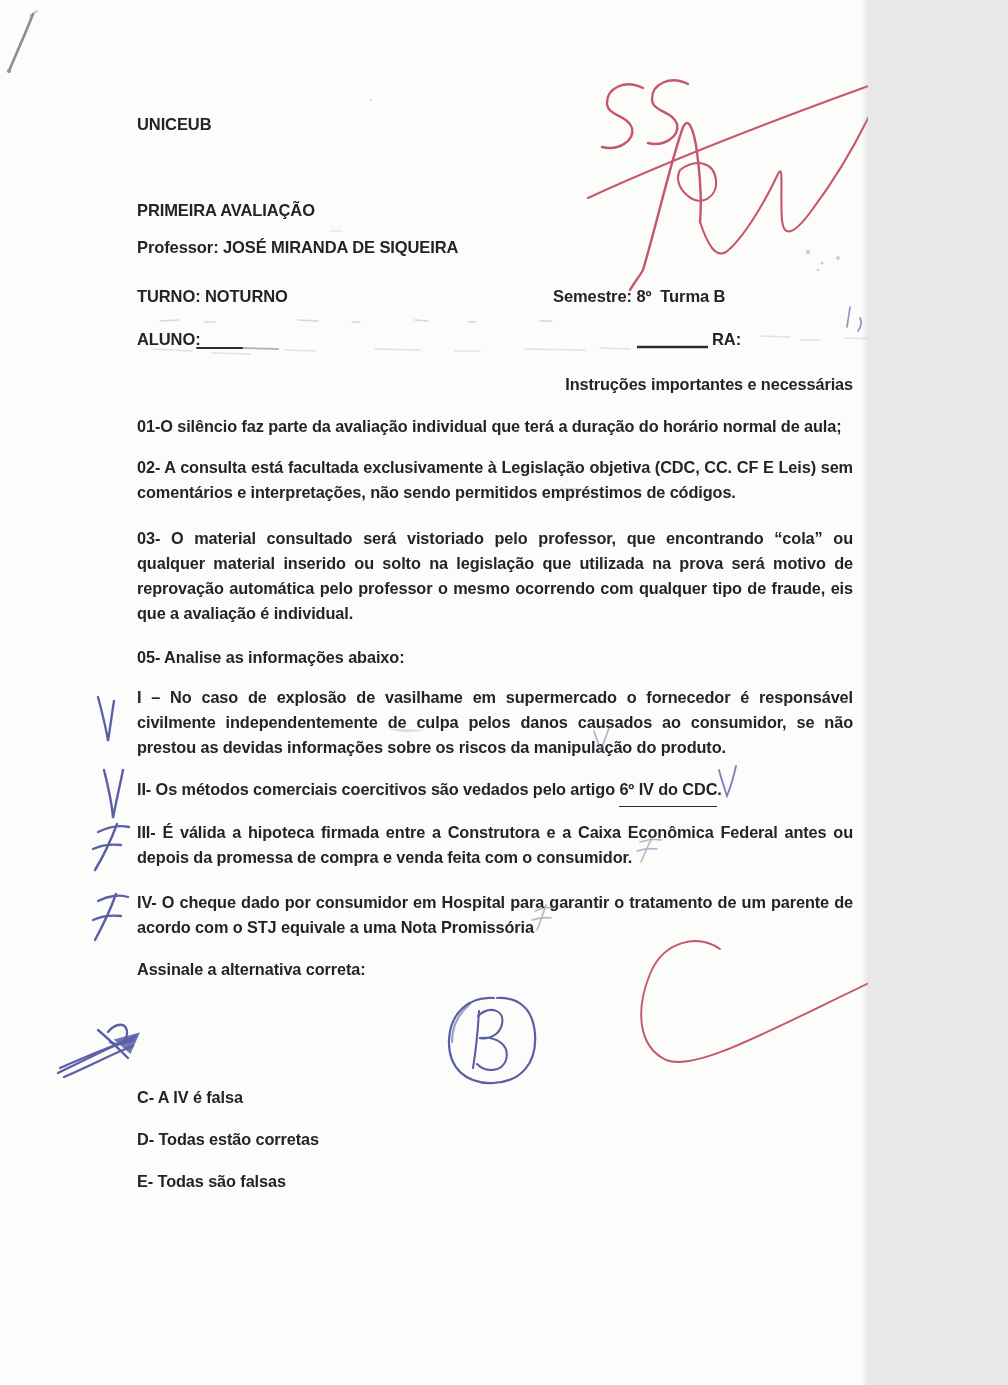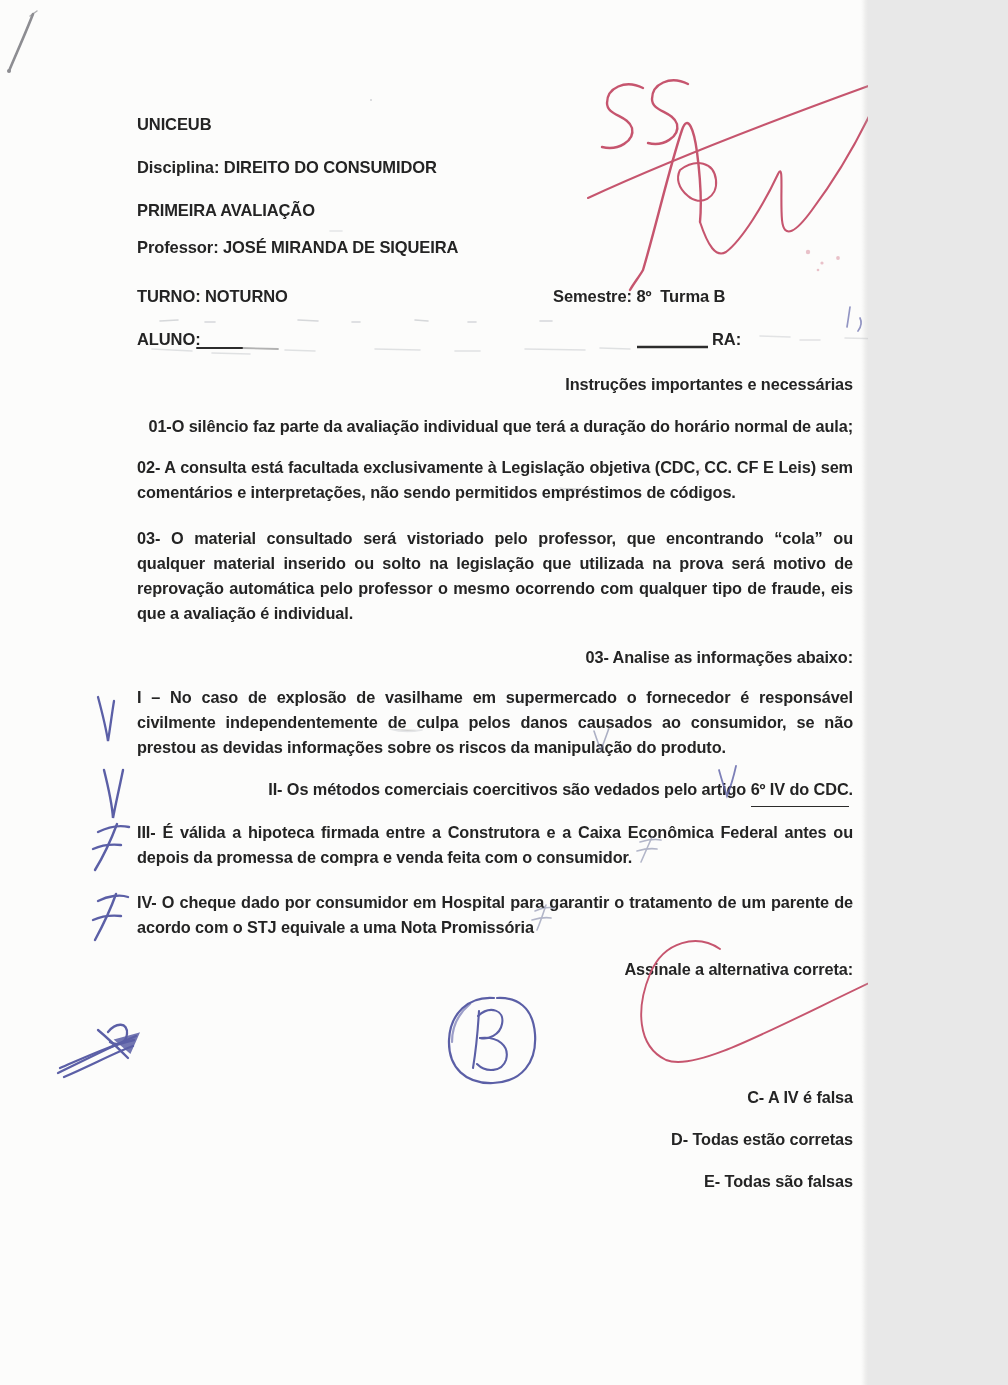--- a/index.html
+++ b/index.html
@@ -10,54 +10,52 @@
   }
   .txt {
     position:absolute; left:137px;
     font-weight:700; font-size:16.5px; letter-spacing:-0.1px;
     white-space:pre; line-height:20px;
   }
   .para {
     position:absolute; left:137px; width:716px;
     font-weight:600; font-size:16.3px; letter-spacing:-0.1px;
     line-height:25px;
-    text-align:right;
   }
   .justify { text-align:justify; text-align-last:left; }
   .center { text-align:right; }
   .ul { border-bottom:1.6px solid #2b2b2b; padding-bottom:8px; }
   .overlay {
     position:absolute; left:0; top:0; width:1008px; height:1385px;
     pointer-events:none;
   }
   .edge-shade {
     position:absolute; right:0; top:0; width:7px; height:1385px;
     background:linear-gradient(to right, rgba(255,255,255,0), rgba(180,180,180,0.28));
   }
 </style>
 </head>
 <body>
 
 <div class="page">
 
   <div class="txt" style="top:114px">UNICEUB</div>
-  <div class="txt" style="top:157px">Disciplina: DIREITO DO CONSUMIDOR</div>
   <div class="txt" style="top:200px">PRIMEIRA AVALIAÇÃO</div>
   <div class="txt" style="top:237px">Professor: JOSÉ MIRANDA DE SIQUEIRA</div>
   <div class="txt" style="top:286px">TURNO: NOTURNO</div>
   <div class="txt" style="top:286px; left:553px">Semestre: 8º  Turma B</div>
   <div class="txt" style="top:329px">ALUNO:</div>
   <div class="txt" style="top:329px; left:712px">RA:</div>
 
   <div class="para center" style="top:372px">Instruções importantes e necessárias</div>
   <div class="para" style="top:414px">01-O silêncio faz parte da avaliação individual que terá a duração do horário normal de aula;</div>
   <div class="para justify" style="top:455px">02- A consulta está facultada exclusivamente à Legislação objetiva (CDC, CC. CF E Leis) sem comentários e interpretações, não sendo permitidos empréstimos de códigos.</div>
   <div class="para justify" style="top:526px">03- O material consultado será vistoriado pelo professor, que encontrando “cola” ou qualquer material inserido ou solto na legislação que utilizada na prova será motivo de reprovação automática pelo professor o mesmo ocorrendo com qualquer tipo de fraude, eis que a avaliação é individual.</div>
 
-  <div class="para" style="top:645px">03- Analise as informações abaixo:</div>
+  <div class="para" style="top:645px">05- Analise as informações abaixo:</div>
   <div class="para justify" style="top:685px">I – No caso de explosão de vasilhame em supermercado o fornecedor é responsável civilmente independentemente de culpa pelos danos causados ao consumidor, se não prestou as devidas informações sobre os riscos da manipulação do produto.</div>
   <div class="para" style="top:777px"><span>II- Os métodos comerciais coercitivos são vedados pelo artigo </span><span class="ul">6º IV do CDC</span><span>.</span></div>
   <div class="para justify" style="top:820px">III- É válida a hipoteca firmada entre a Construtora e a  Caixa Econômica Federal antes ou depois da promessa de compra e venda feita com o consumidor.</div>
   <div class="para justify" style="top:890px">IV- O cheque dado por consumidor em Hospital para garantir o tratamento de um parente de acordo com o STJ equivale a uma Nota Promissória</div>
 
   <div class="para" style="top:957px">Assinale a alternativa correta:</div>
   <div class="para" style="top:1085px">C- A IV é falsa</div>
   <div class="para" style="top:1127px">D- Todas estão corretas</div>
   <div class="para" style="top:1169px">E- Todas são falsas</div>
 

